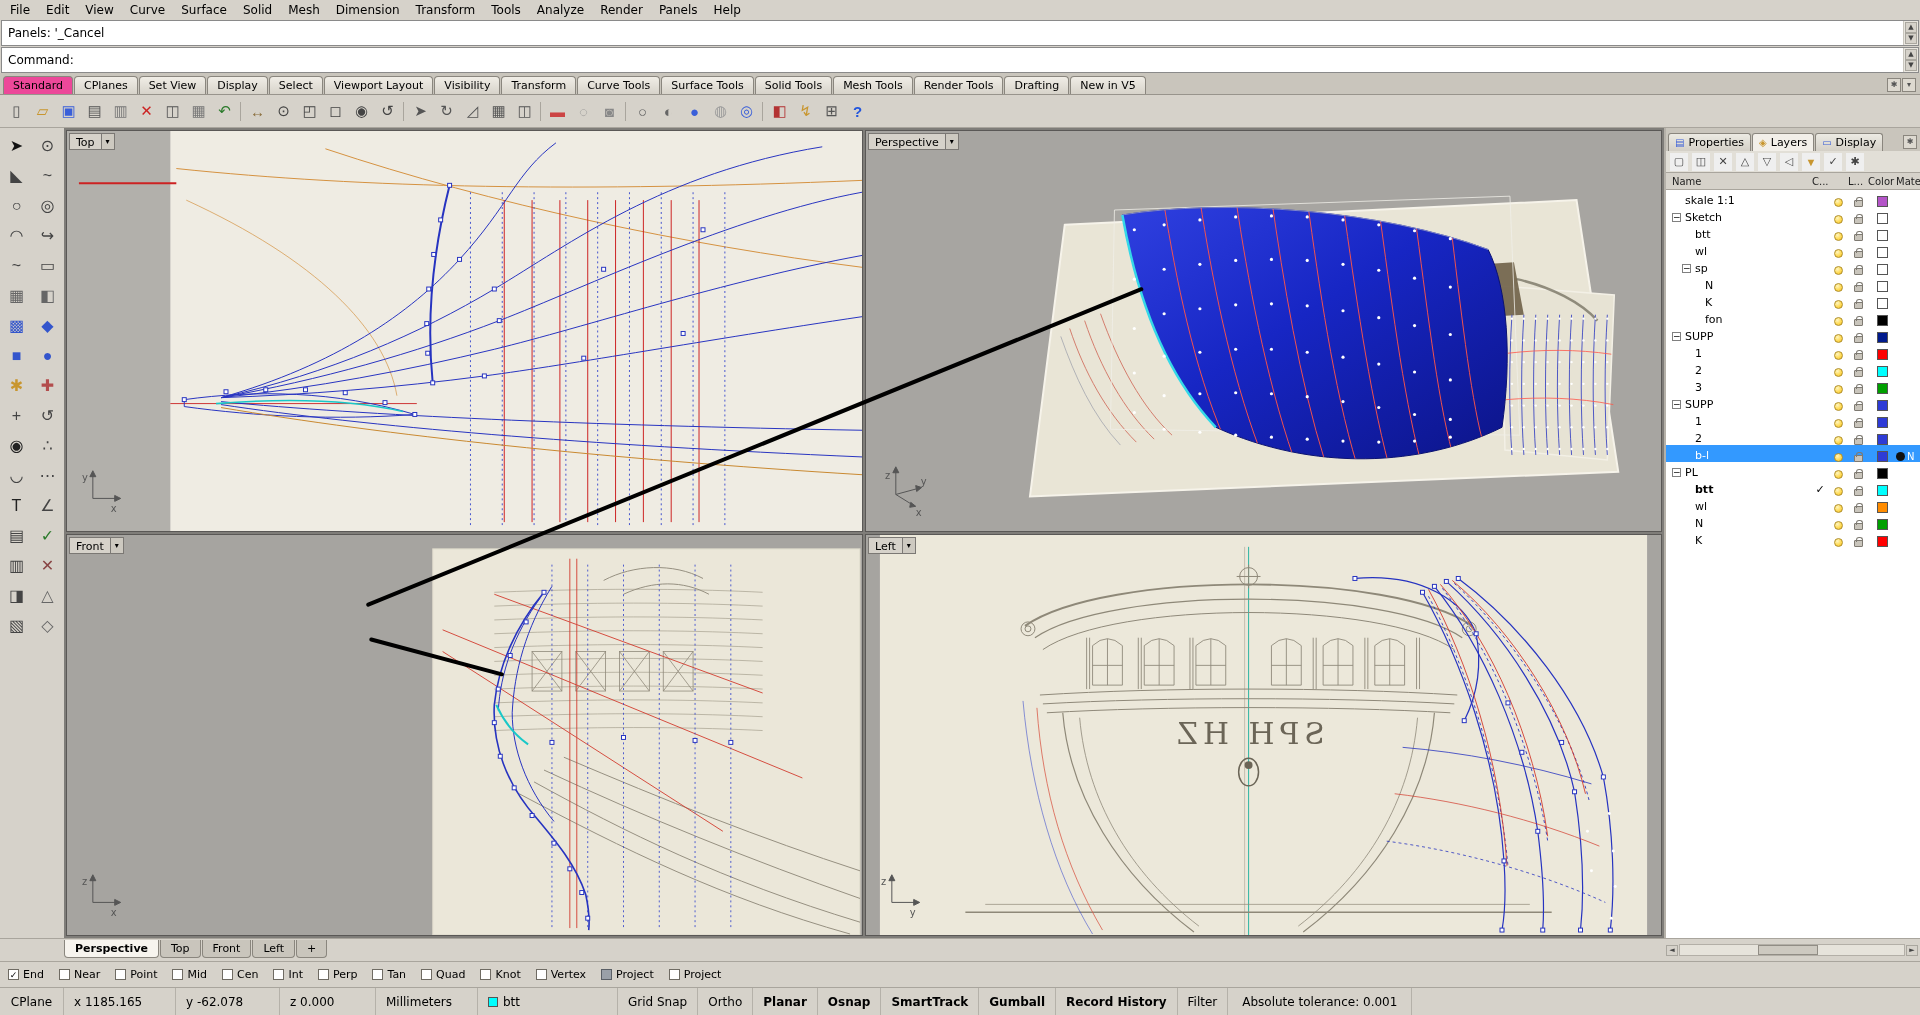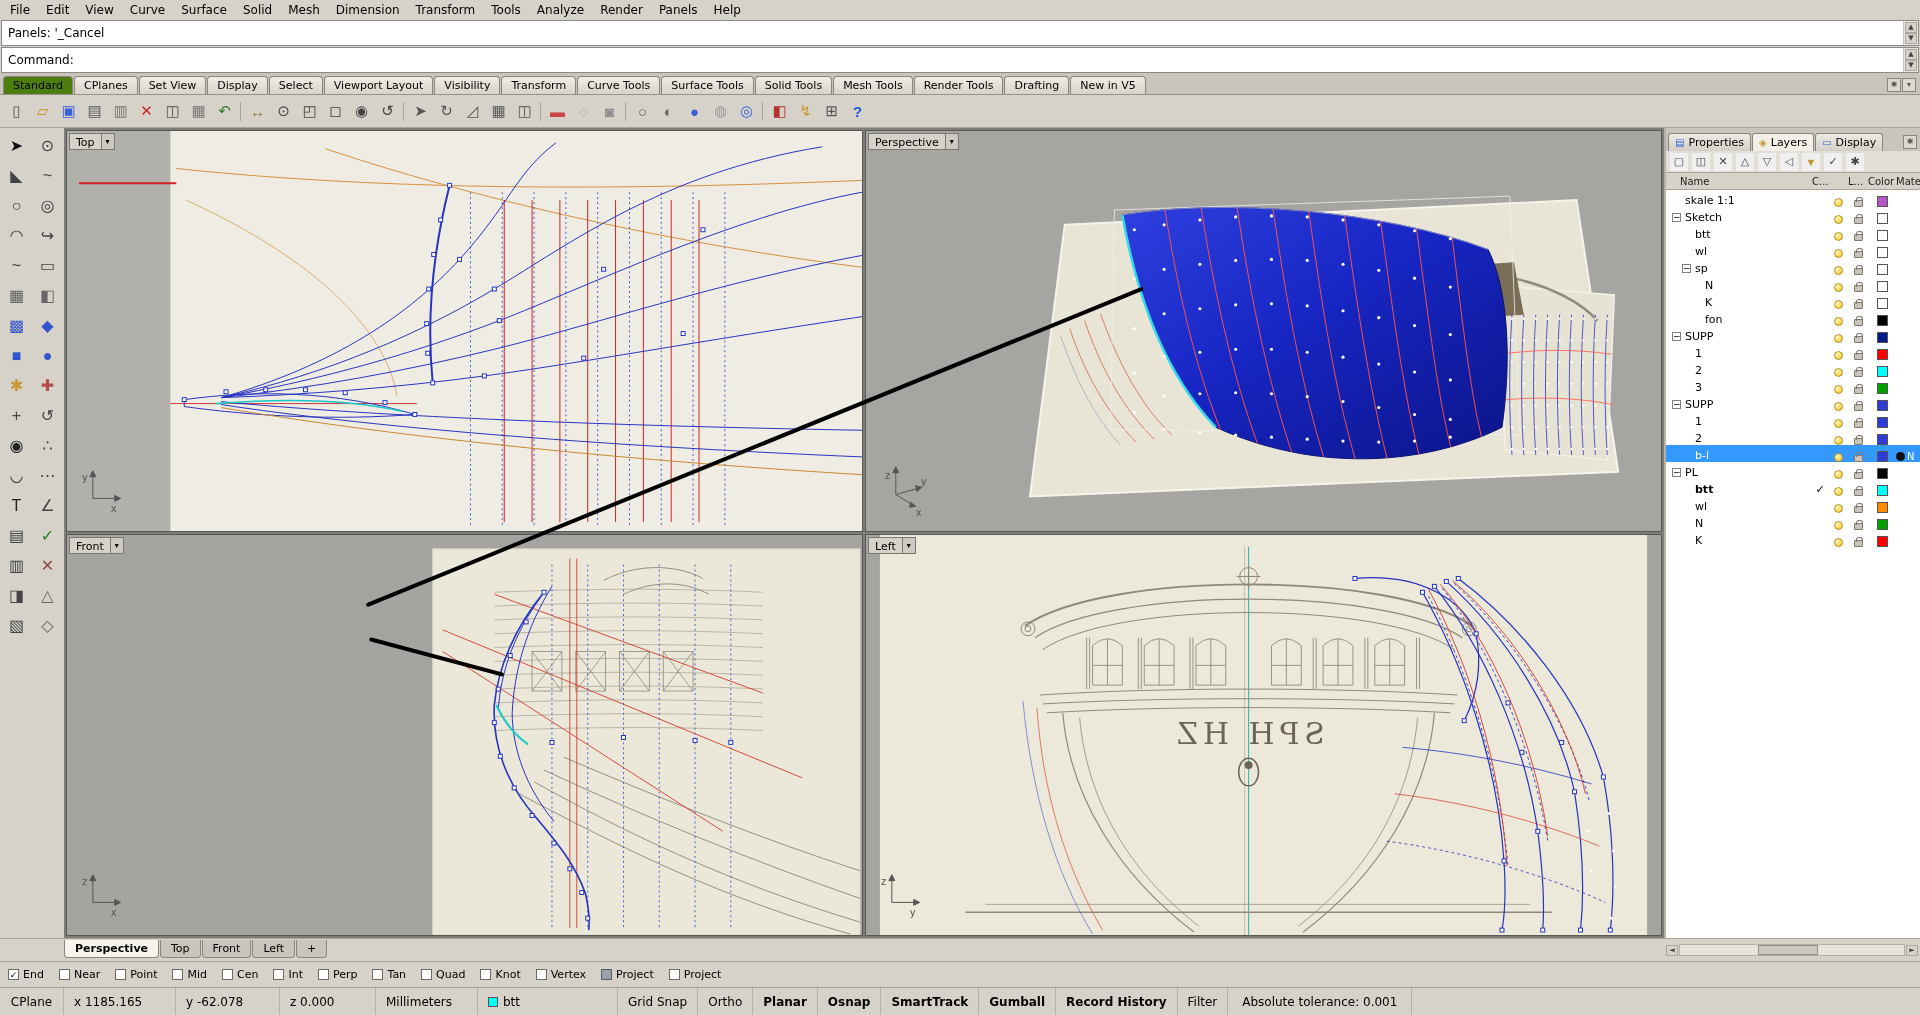--- a/index.html
+++ b/index.html
@@ -9,21 +9,21 @@
 
   .menubar{height:19px;display:flex;align-items:center;padding:0 2px;background:#d6d2ca;font-size:12px;flex:none}
   .menu-item{padding:1px 8px;cursor:default}
 
   .cmd{height:26px;flex:none;background:#fff;border:1px solid #8a8a8a;margin:1px 1px 0 1px;position:relative;display:flex;align-items:center;padding-left:6px;font-size:12px}
   .scrollcol{position:absolute;right:0;top:0;bottom:0;width:15px;border-left:1px solid #c8c5bd;display:flex;flex-direction:column;justify-content:space-between;background:#e9e6df;padding:1px}
   .scrollbtn{height:11px;min-width:12px;font-size:7px;text-align:center;color:#444;border:1px solid #aaa79f;background:#d6d2ca;line-height:9px}
 
   .tabbar{height:22px;flex:none;display:flex;align-items:flex-end;padding:2px 3px 0 3px;background:#c9c5bc;border-bottom:1px solid #98948c}
   .ttab{padding:2px 9px;font-size:11px;background:linear-gradient(#f0ede6,#d7d3ca);border:1px solid #8a867e;border-bottom:none;border-radius:4px 4px 0 0;margin-right:1px;white-space:nowrap}
-  .ttab.active{background:#4d7c0f}
+  .ttab.active{background:#ec4899}
   .tab-spacer{flex:1}
   .mini-btn{width:14px;height:14px;border:1px solid #8a867e;background:#ddd9d0;font-size:8px;line-height:12px;text-align:center;margin:0 1px 2px 0;color:#555}
 
   .toolbar{height:33px;flex:none;display:flex;align-items:center;gap:1px;padding:2px 4px;background:#d6d2ca;border-bottom:1px solid #a9a59d}
   .tool{width:25px;height:25px;display:flex;align-items:center;justify-content:center;font-size:15px;border:1px solid transparent;border-radius:2px;background:transparent}
   .sep{width:6px;height:25px;position:relative}
   .sep:after{content:"";position:absolute;left:2px;top:3px;bottom:3px;width:1px;background:#a9a59d}
 
   .main{flex:1;display:flex;min-height:0}
   .side-tools{width:64px;flex:none;background:#d6d2ca;padding:3px 2px;display:grid;grid-template-columns:repeat(2,29px);gap:1px 2px;align-content:start;justify-content:center}
@@ -40,21 +40,21 @@
 
   .right-panel{width:256px;flex:none;background:#d6d2ca;border-left:2px solid #b5b1a9;display:flex;flex-direction:column;min-height:0}
   .ptabs{height:23px;flex:none;display:flex;align-items:flex-end;padding:2px 2px 0;gap:1px;background:#c9c5bc}
   .ptab{display:flex;align-items:center;gap:4px;padding:2px 6px;border:1px solid #8a867e;border-bottom:none;border-radius:3px 3px 0 0;background:linear-gradient(#eceae3,#d4d0c7);font-size:11px;white-space:nowrap}
   .ptab.active{background:#f2efe9}
   .picon{font-size:10px}
   .ptab-spacer{flex:1}
   .ptools{height:22px;flex:none;display:flex;align-items:center;gap:4px;padding:0 4px;border-bottom:1px solid #a9a59d;background:#e2dfd7}
   .ptool{width:18px;height:18px;display:flex;align-items:center;justify-content:center;font-size:11px;color:#444;border:1px solid transparent}
   .lheader{height:17px;flex:none;display:flex;align-items:center;background:#d6d2ca;border-bottom:1px solid #a9a59d;font-size:10px;color:#222}
-  .h-name{flex:1;padding-left:14px}
+  .h-name{flex:1;padding-left:6px}
   .h-cur{width:16px;overflow:hidden}
   .h-bulb{width:20px}
   .h-lock{width:20px;overflow:hidden}
   .h-color{width:28px;overflow:hidden}
   .h-mate{width:24px;overflow:hidden}
   .llist{flex:1;background:#fff;overflow:hidden;position:relative}
   .lrow{height:17px;display:flex;align-items:flex-end;font-size:11px}
   .lrow.selected{background:#3399ff;color:#fff}
   .lname{flex:1;display:flex;align-items:center;overflow:hidden;white-space:nowrap}
   .expander{width:9px;height:9px;border:1px solid #808080;background:#fff;font-size:9px;line-height:7px;text-align:center;margin-right:4px;color:#000;flex:none}

